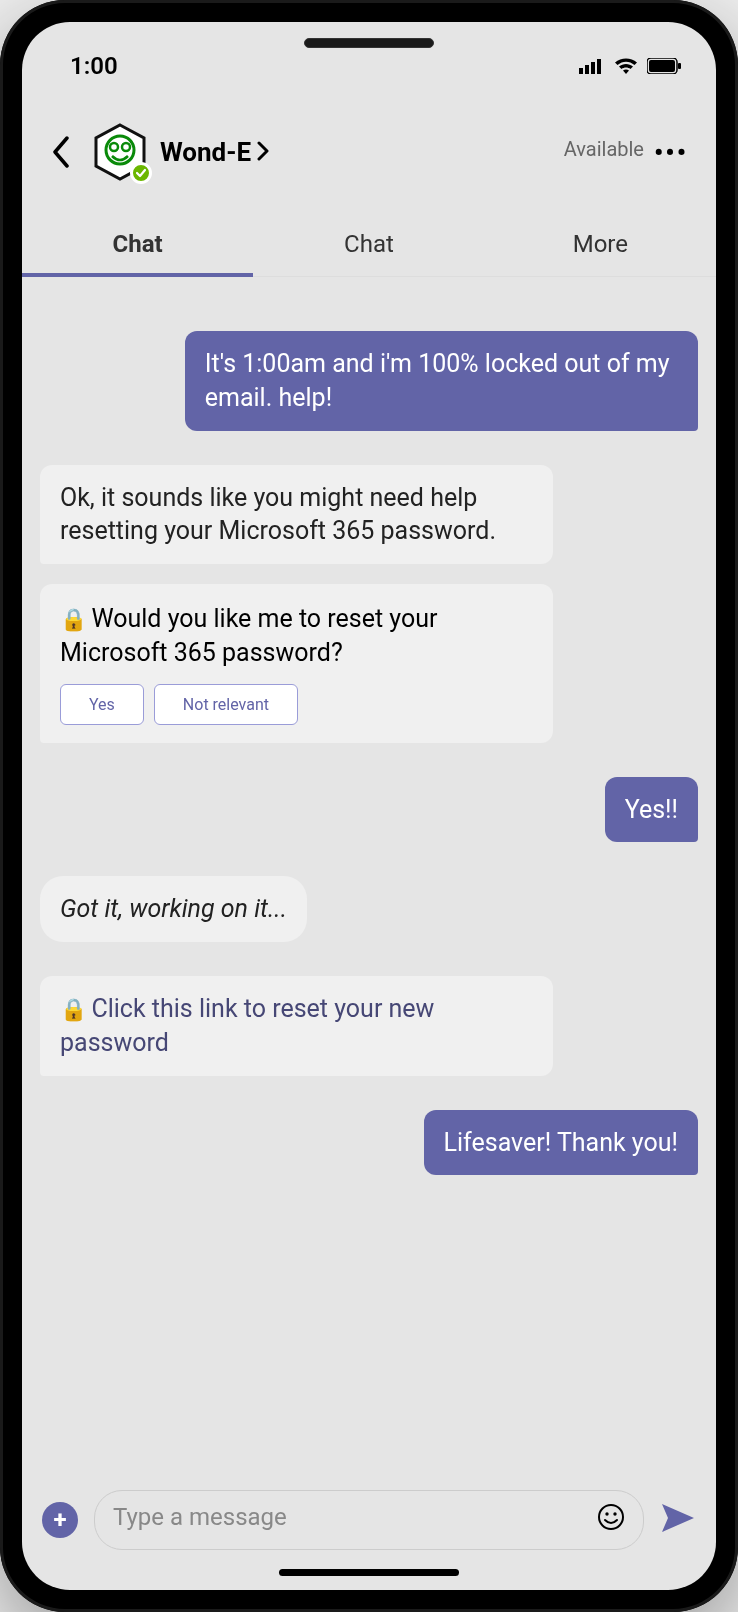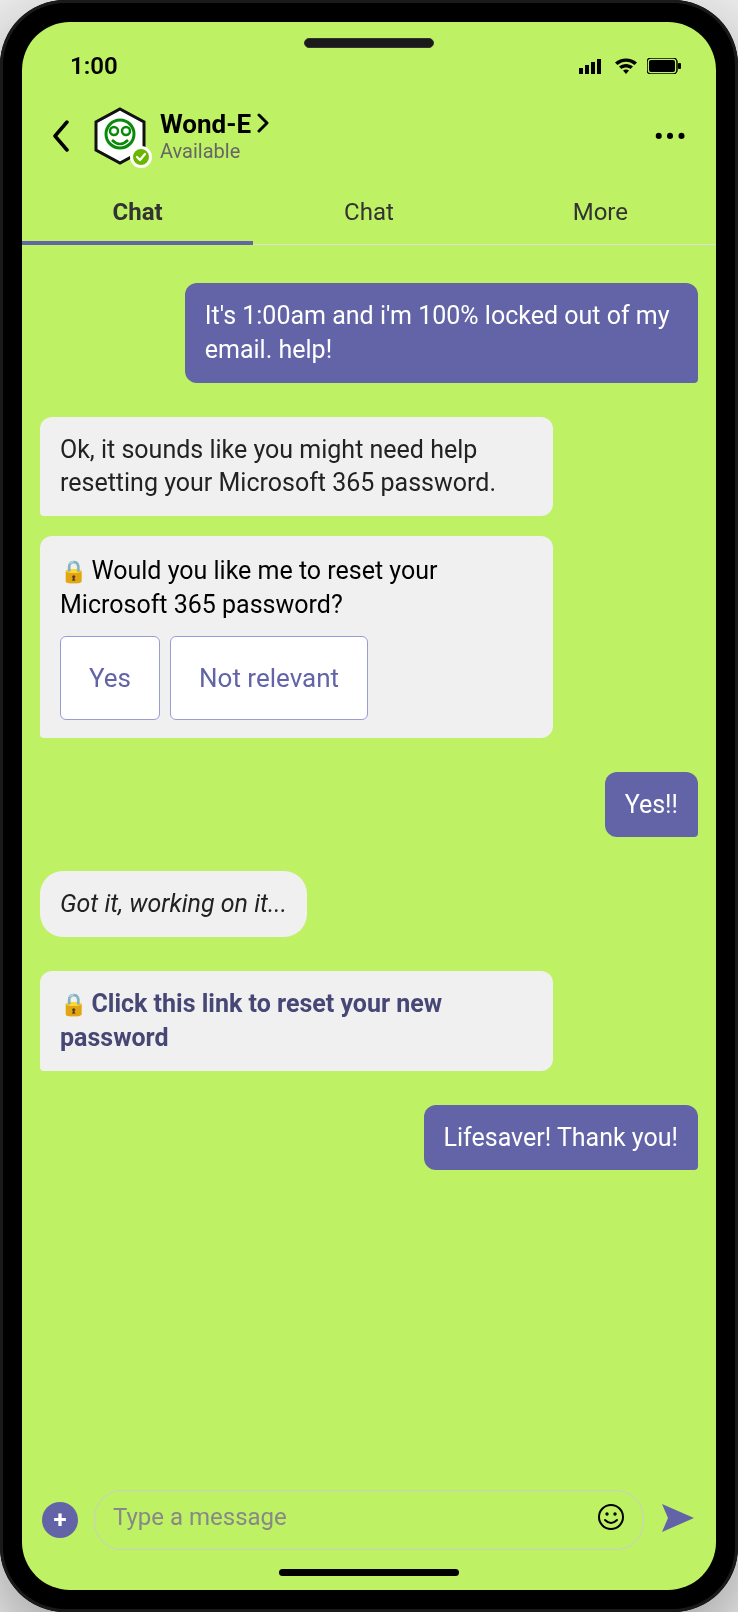--- a/index.html
+++ b/index.html
@@ -33,26 +33,27 @@
       width: 130px;
       height: 10px;
       background: #1a1a1a;
       border-radius: 5px;
       z-index: 10;
       border:1px solid #333;
     }
     .screen {
       width: 100%;
       height: 100%;
-      background: #bef264;
+      background: #e5e5e5;
       border-radius: 48px;
       overflow: hidden;
       display: flex;
       flex-direction: column;
       position: relative;
+      gap: 16px;
     }
     .status-bar {
       height: 70px;
       display: flex;
       justify-content: space-between;
       align-items: center;
       padding: 18px 35px 0 48px;
       font-size: 24px;
       font-weight: 600;
     }
@@ -95,21 +96,20 @@
       border-radius: 50%;
       background: #6bb700;
       border: 3px solid #fff;
       display:flex;
       align-items:center;
       justify-content:center;
     }
     .header-titles {
       flex: 1;
       display: flex;
-      flex-direction: column;
       justify-content: space-between;
     }
     .title-row {
       display: flex;
       align-items: center;
       gap: 6px;
       font-size: 26px;
       font-weight: 700;
     }
     .subtitle {
@@ -188,28 +188,28 @@
       margin-bottom: 14px;
     }
     .card-buttons {
       display: flex;
       gap: 10px;
     }
     .card-btn {
       border: 1px solid #9a9cd8;
       background: #fff;
       color: #6264a7;
-      font-size: 26px;
-      padding: 26px 28px;
+      font-size: 16px;
+      padding: 10px 28px;
       border-radius: 6px;
     }
     .italic { font-style: italic; }
     .linkish {
       color: #464775;
-      font-weight: 700;
+      font-weight: 400;
     }
     .composer {
       display: flex;
       align-items: center;
       gap: 16px;
       padding: 16px 20px 40px 20px;
     }
     .plus-btn {
       width: 36px;
       height: 36px;

